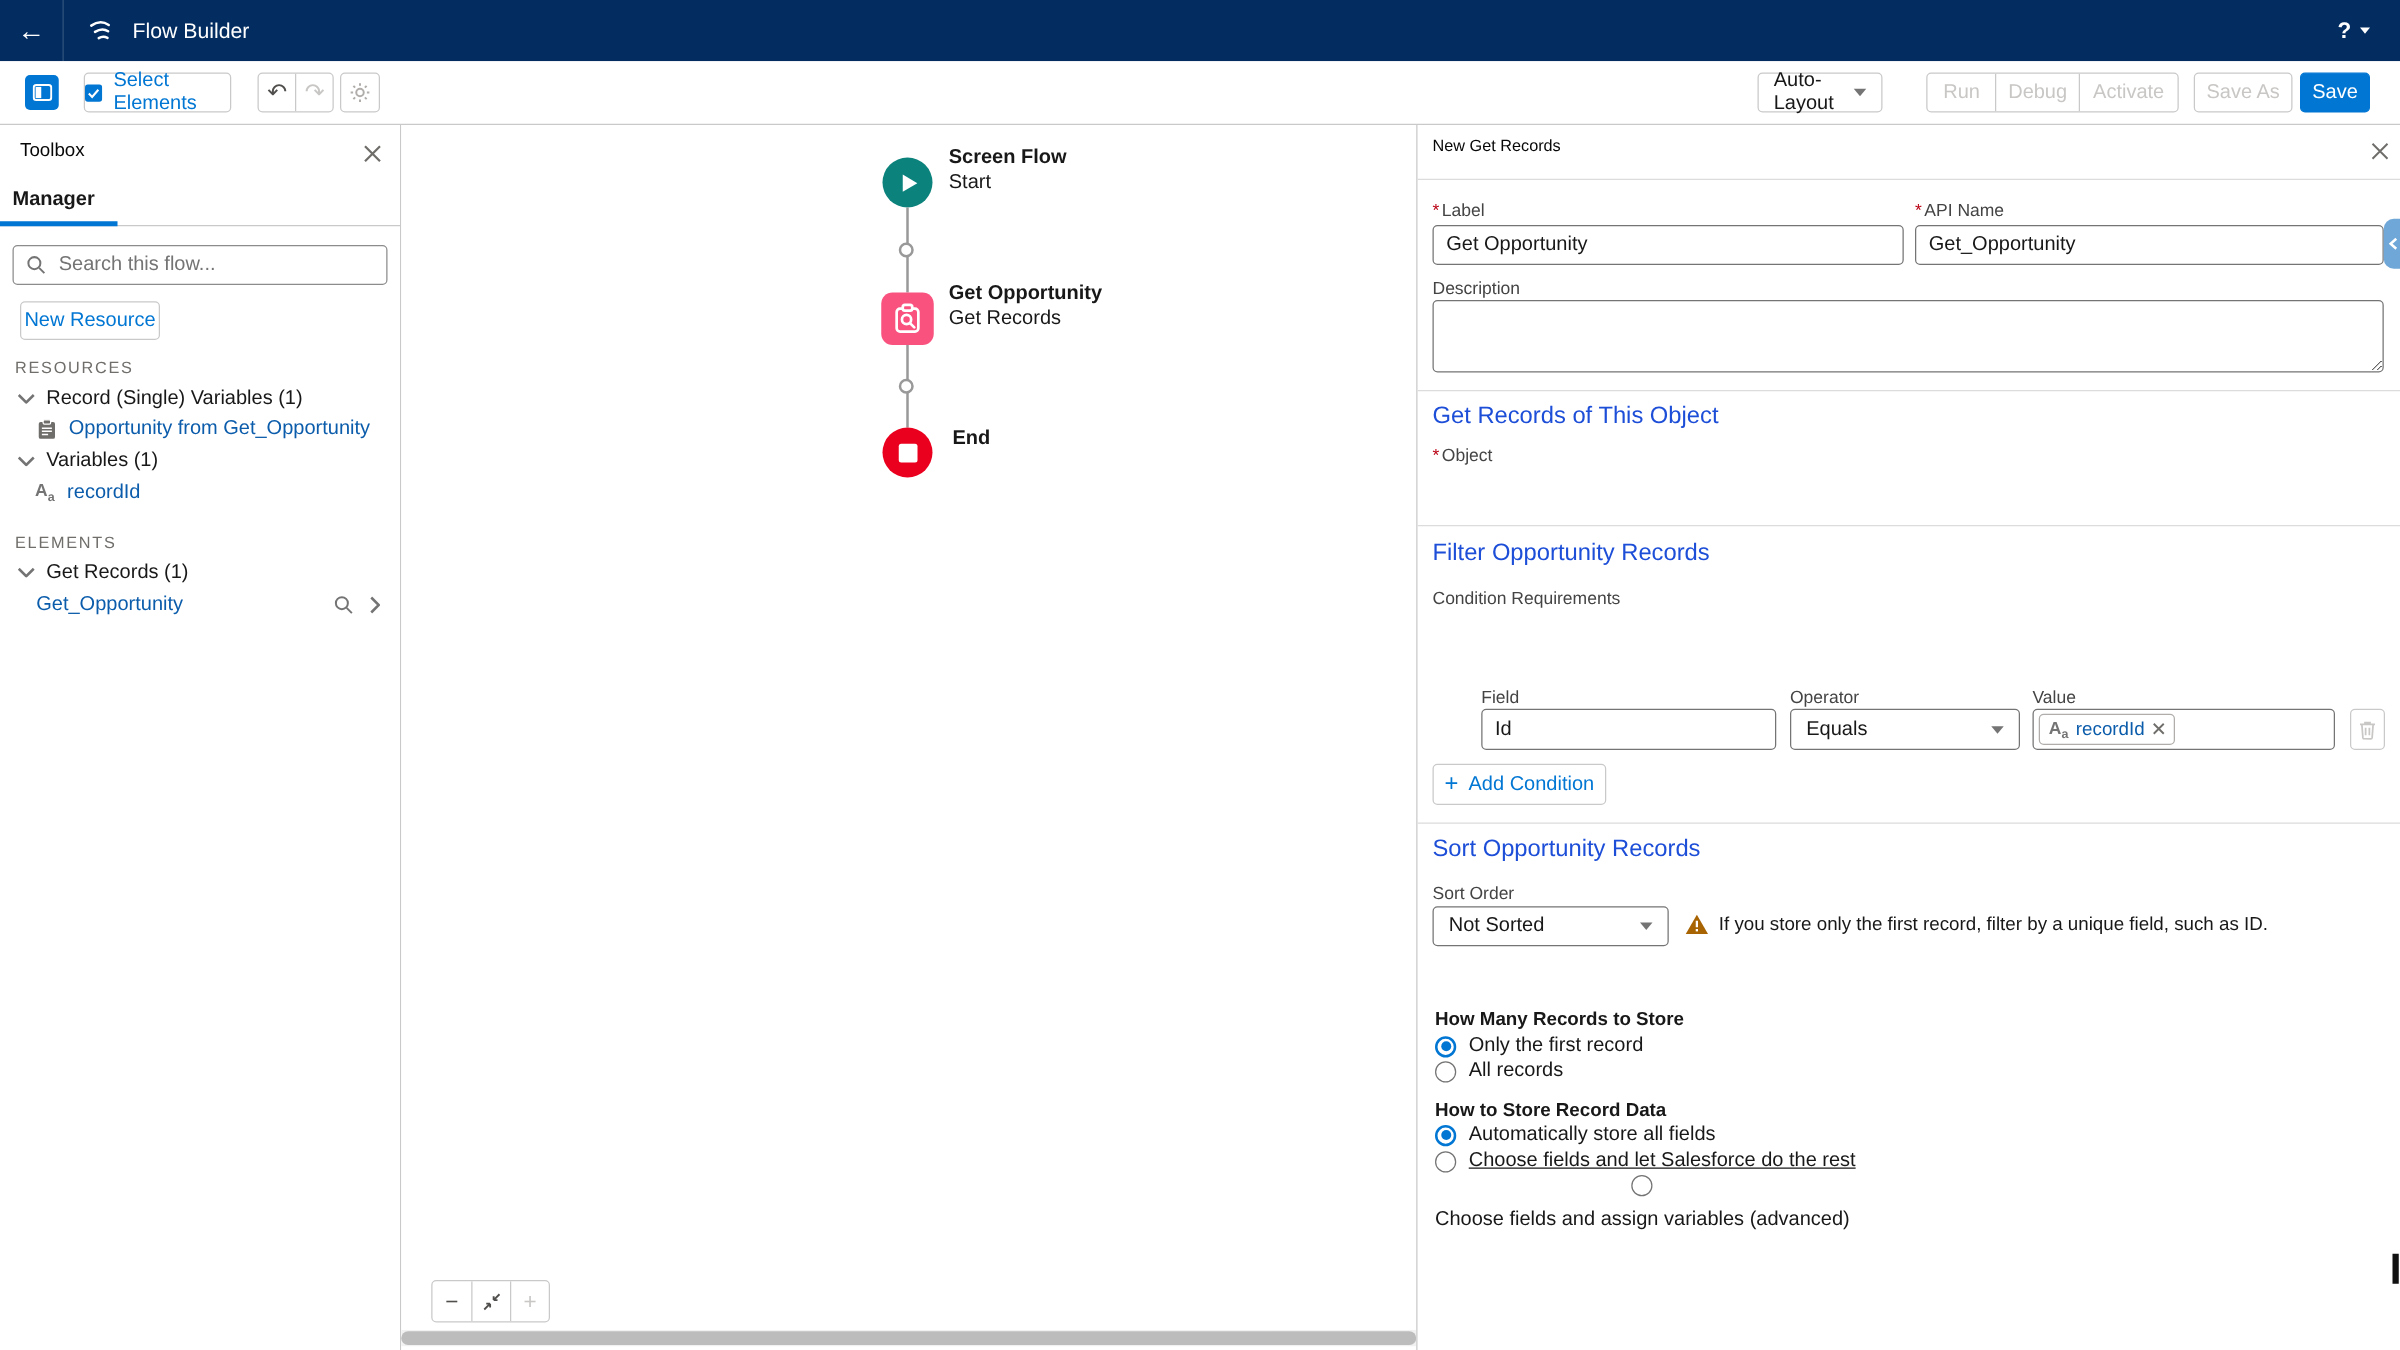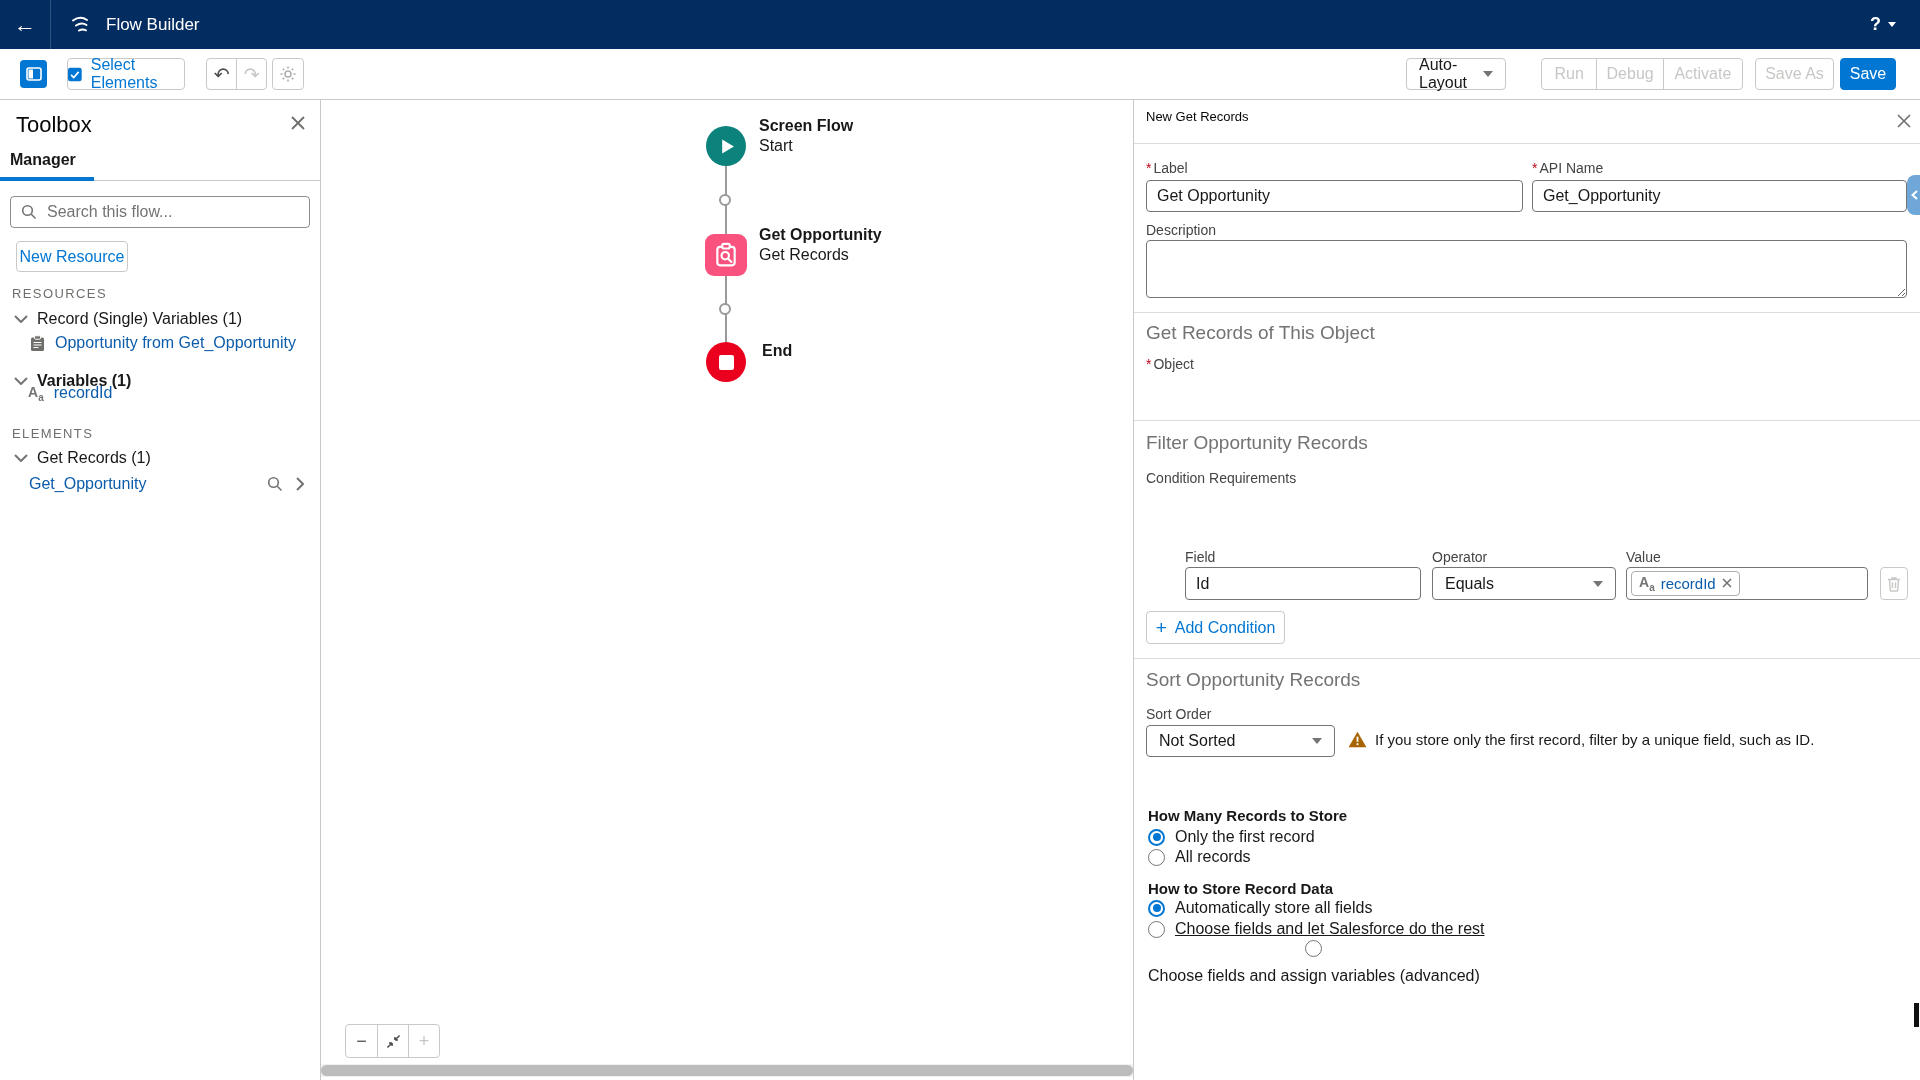--- a/index.html
+++ b/index.html
@@ -26,21 +26,21 @@
   .tb-group { display:flex; padding:0; }
   .tb-cell { height:100%; display:flex; align-items:center; justify-content:center; }
   .tb-cell + .tb-cell { border-left:1px solid #c9c9c9; }
   .toggle-panel-btn { position:absolute; left:20px; top:11px; width:27px; height:28px; background:#0176d3; border-radius:4px; display:flex; align-items:center; justify-content:center; cursor:pointer; }
   .undo-glyph { font-size:19px; color:#514f4d; }
   .redo-glyph { font-size:19px; color:#c9c7c5; }
   .dd-caret { width:0; height:0; border-left:5px solid transparent; border-right:5px solid transparent; border-top:6px solid #747474; margin-left:10px; }
 
   
   .toolbox { position:absolute; left:0; top:100px; width:321px; height:980px; background:#fff; border-right:1px solid #c9c9c9; }
-  .toolbox-title { position:absolute; left:16px; top:12px; font-size:22px; color:#080707; }
+  .toolbox-title { position:absolute; left:16px; top:12px; font-size:15px; color:#080707; }
   .toolbox-close { position:absolute; left:291px; top:16px; cursor:pointer; }
   .tab-row { position:absolute; left:0; top:41px; width:100%; height:40px; border-bottom:1px solid #c9c9c9; }
   .tab-manager { position:absolute; left:10px; top:10px; font-size:16px; font-weight:bold; color:#181818; cursor:pointer; }
   .tab-underline { position:absolute; left:0; bottom:-1px; width:94px; height:4px; background:#0176d3; }
   .search-box { position:absolute; left:10px; top:96px; width:300px; height:32px; border:1px solid #8c8c8c; border-radius:4px; display:flex; align-items:center; padding:0 10px; gap:8px; background:#fff; }
   .search-input { border:none; outline:none; flex:1; font:16px "Liberation Sans",sans-serif; color:#181818; }
   .search-input::placeholder { color:#747474; }
   .new-resource-btn { position:absolute; left:16px; top:141px; width:112px; height:31px; border:1px solid #c9c9c9; border-radius:4px; background:#fff; color:#0176d3; font-size:16px; display:flex; align-items:center; justify-content:center; cursor:pointer; }
   .side-header { position:absolute; left:12px; font-size:13px; letter-spacing:1.4px; color:#706e6b; }
   .trow { position:absolute; display:flex; align-items:center; font-size:16px; }
@@ -66,21 +66,21 @@
   .zoom-btn + .zoom-btn { border-left:1px solid #c9c9c9; }
   .zoom-btn.dim { color:#c9c7c5; }
   .canvas-scrollbar { position:absolute; left:0; top:964px; width:812px; height:13px; background:#f1f1f1; }
   .canvas-scroll-thumb { position:absolute; left:0; top:1px; width:812px; height:11px; background:#bcbcbc; border-radius:6px; cursor:pointer; }
 
   
   .panel { position:absolute; left:1133px; top:100px; width:787px; height:980px; background:#fff; border-left:1px solid #c9c9c9; }
   .panel-title { position:absolute; left:12px; top:9px; font-size:13px; color:#080707; }
   .panel-close { position:absolute; left:763px; top:14px; cursor:pointer; }
   .pdiv { position:absolute; left:0; width:787px; height:1px; background:#dcdcdc; }
-  .phead { position:absolute; left:12px; font-size:19px; color:#737373; }
+  .phead { position:absolute; left:12px; font-size:19px; color:#1d4ed8; }
   .flabel { position:absolute; font-size:14px; color:#444; }
   .req-star { color:#ba0517; margin-right:2px; }
   .pinput { position:absolute; height:32px; border:1px solid #747474; border-radius:4px; padding:0 10px; font:16px "Liberation Sans",sans-serif; color:#181818; background:#fff; }
   .ptextarea { position:absolute; border:1px solid #747474; border-radius:4px; padding:6px 10px; font:16px "Liberation Sans",sans-serif; color:#181818; background:#fff; resize:both; }
   .pselect { position:absolute; height:33px; border:1px solid #747474; border-radius:4px; background:#fff; display:flex; align-items:center; padding:0 12px; font-size:16px; color:#181818; cursor:pointer; }
   .pselect .dd-caret { margin-left:auto; }
   .value-box { position:absolute; height:33px; border:1px solid #747474; border-radius:4px; background:#fff; display:flex; align-items:center; padding:0 4px; }
   .pill { display:inline-flex; align-items:center; gap:6px; border:1px solid #b0adab; border-radius:4px; padding:2px 7px; font-size:15px; }
   .pill .pill-label { color:#0b5cab; }
   .pill .pill-x { cursor:pointer; display:flex; }
@@ -223,21 +223,21 @@
           </g>
       </svg>
       <span class="tlink">Opportunity from Get_Opportunity</span>
       <span class="row-chev-right">
           <svg width="8" height="14" viewBox="0 0 8 14" fill="none" stroke="#747474" stroke-width="2">
             <path d="M1 1l6 6-6 6"></path>
           </svg>
         </span>
     </div>
 
-    <div class="trow" style="left:14px; top:272px; gap:9px;font-weight:bold;">
+    <div class="trow" style="left:14px; top:260px; gap:9px;">
       <span class="chev">
           <svg width="14" height="8" viewBox="0 0 14 8" fill="none" stroke="#747474" stroke-width="2">
             <path d="M1 1l6 6 6-6"></path>
           </svg>
         </span>
       <span>Variables (1)</span>
     </div>
 
     <div class="trow" style="left:28px; top:284px; gap:10px; width:282px;">
       <span class="aa-icon">A<sub>a</sub></span>

